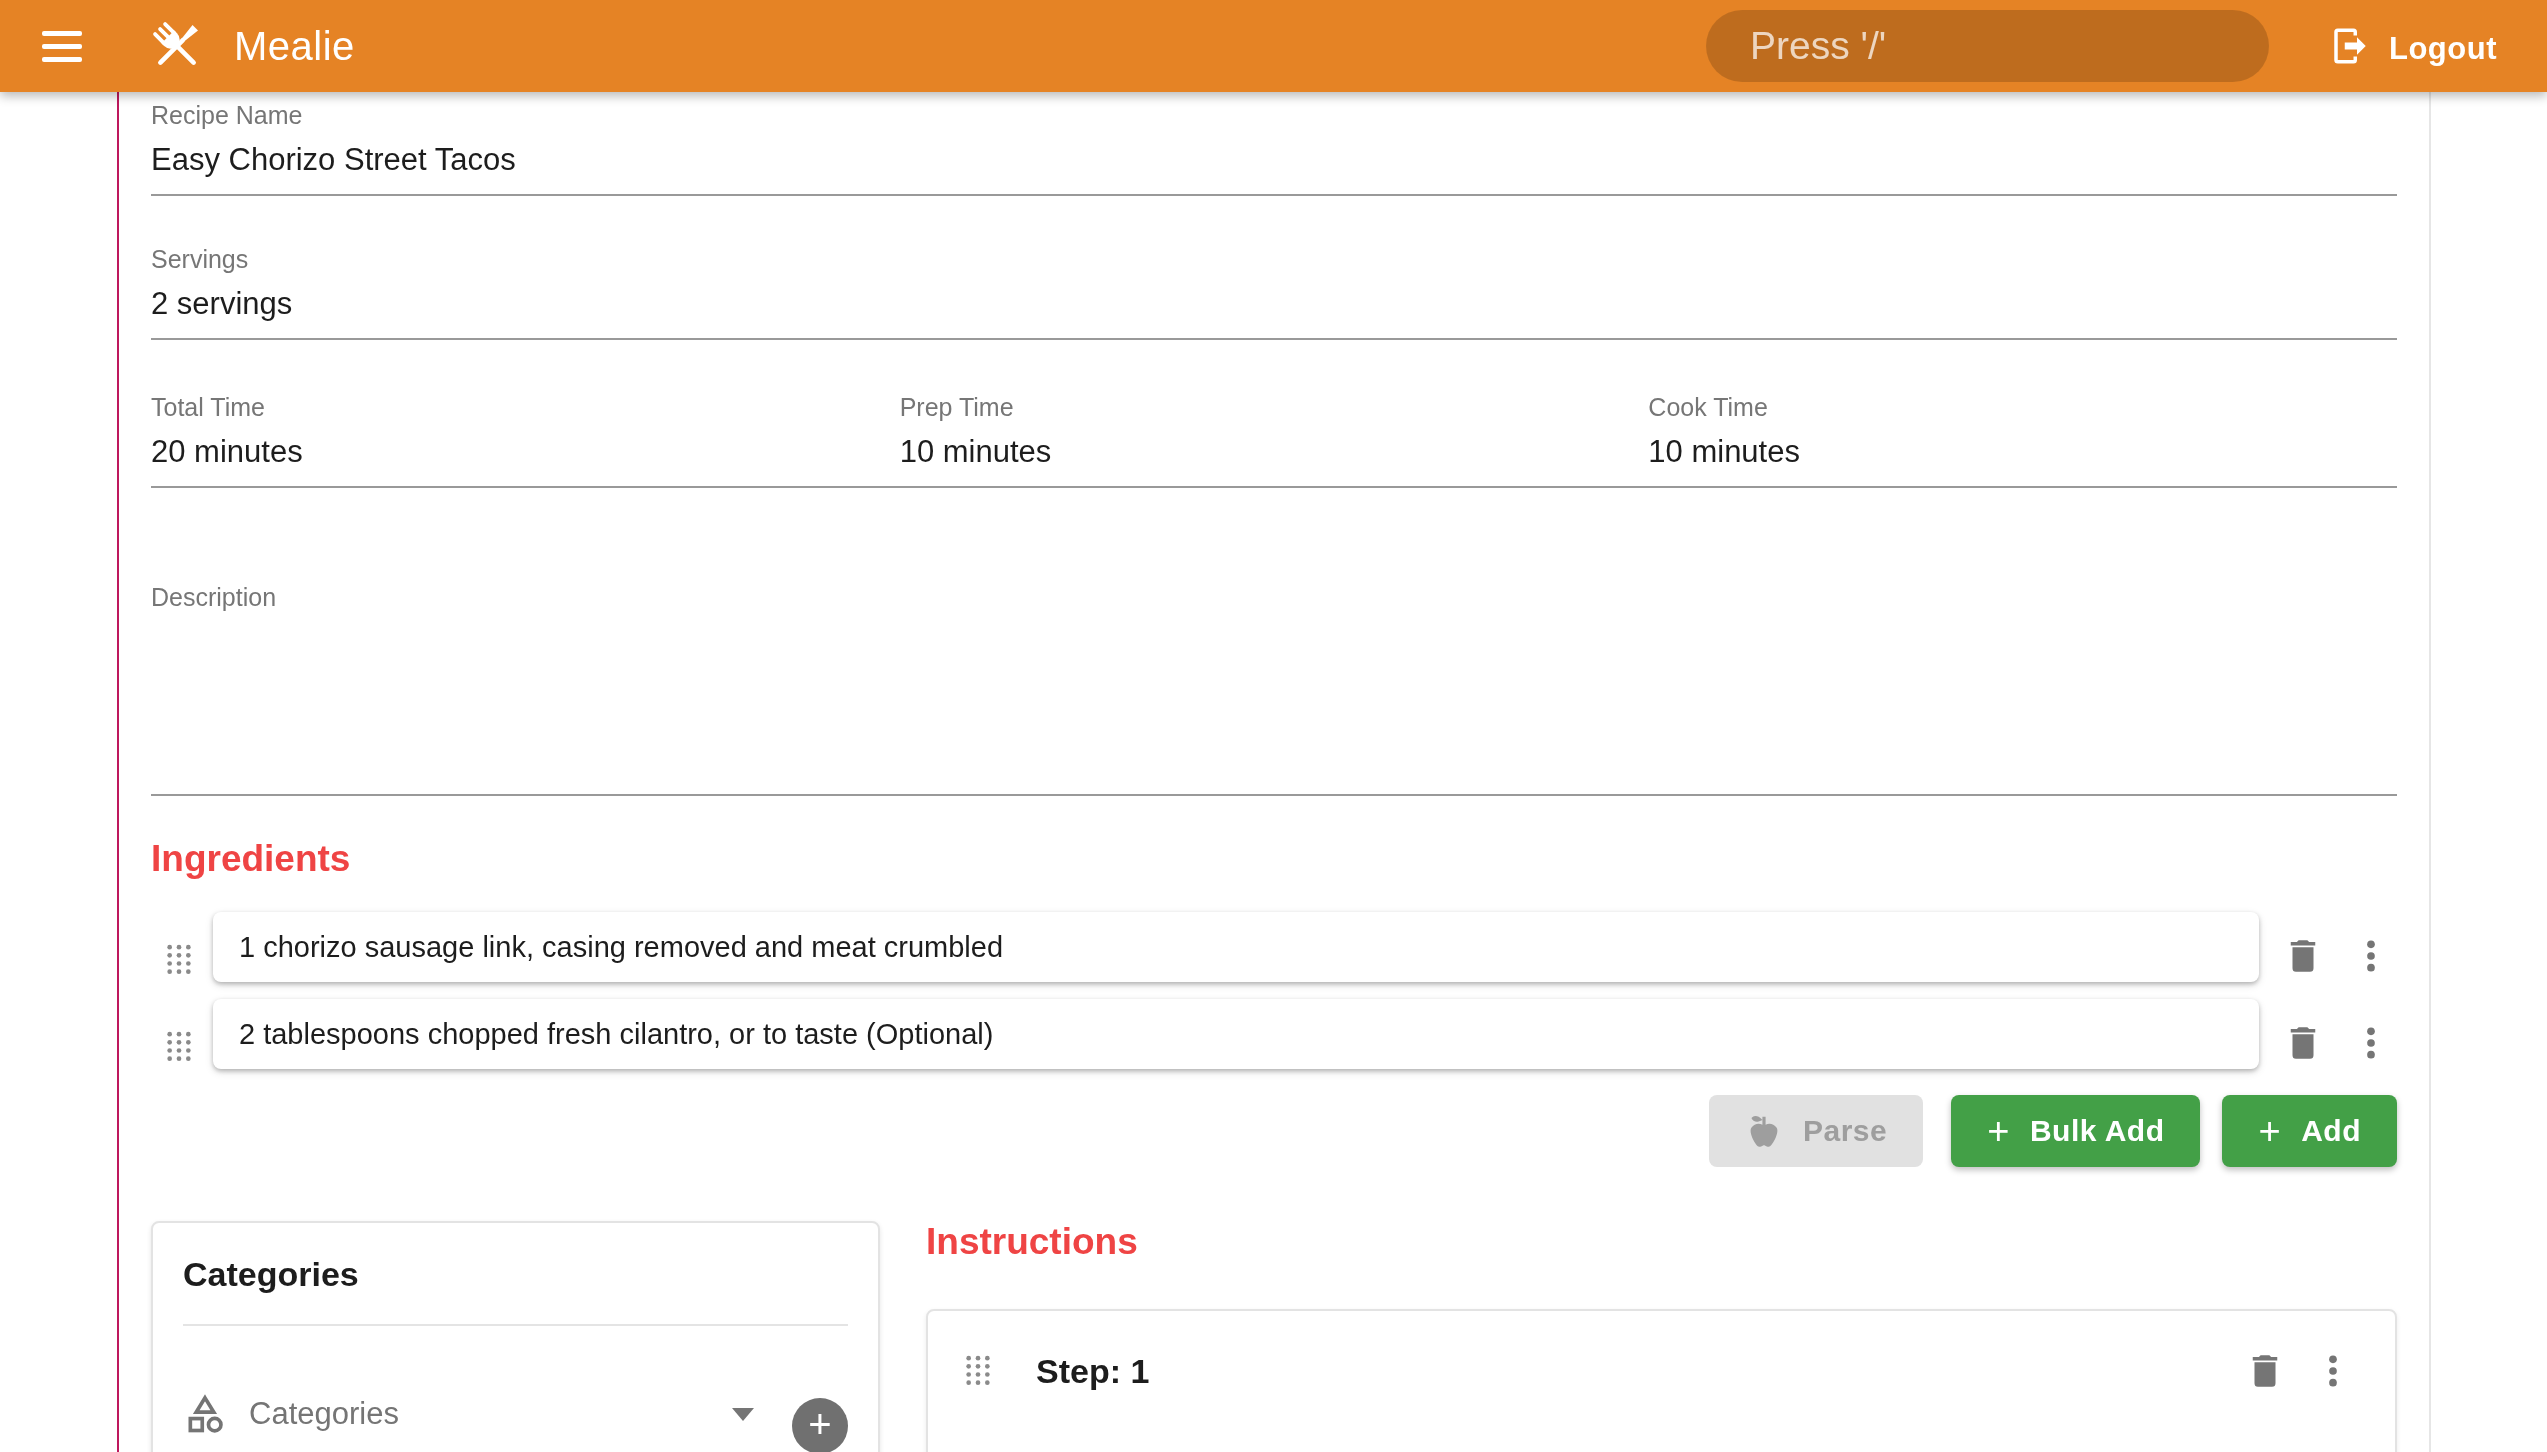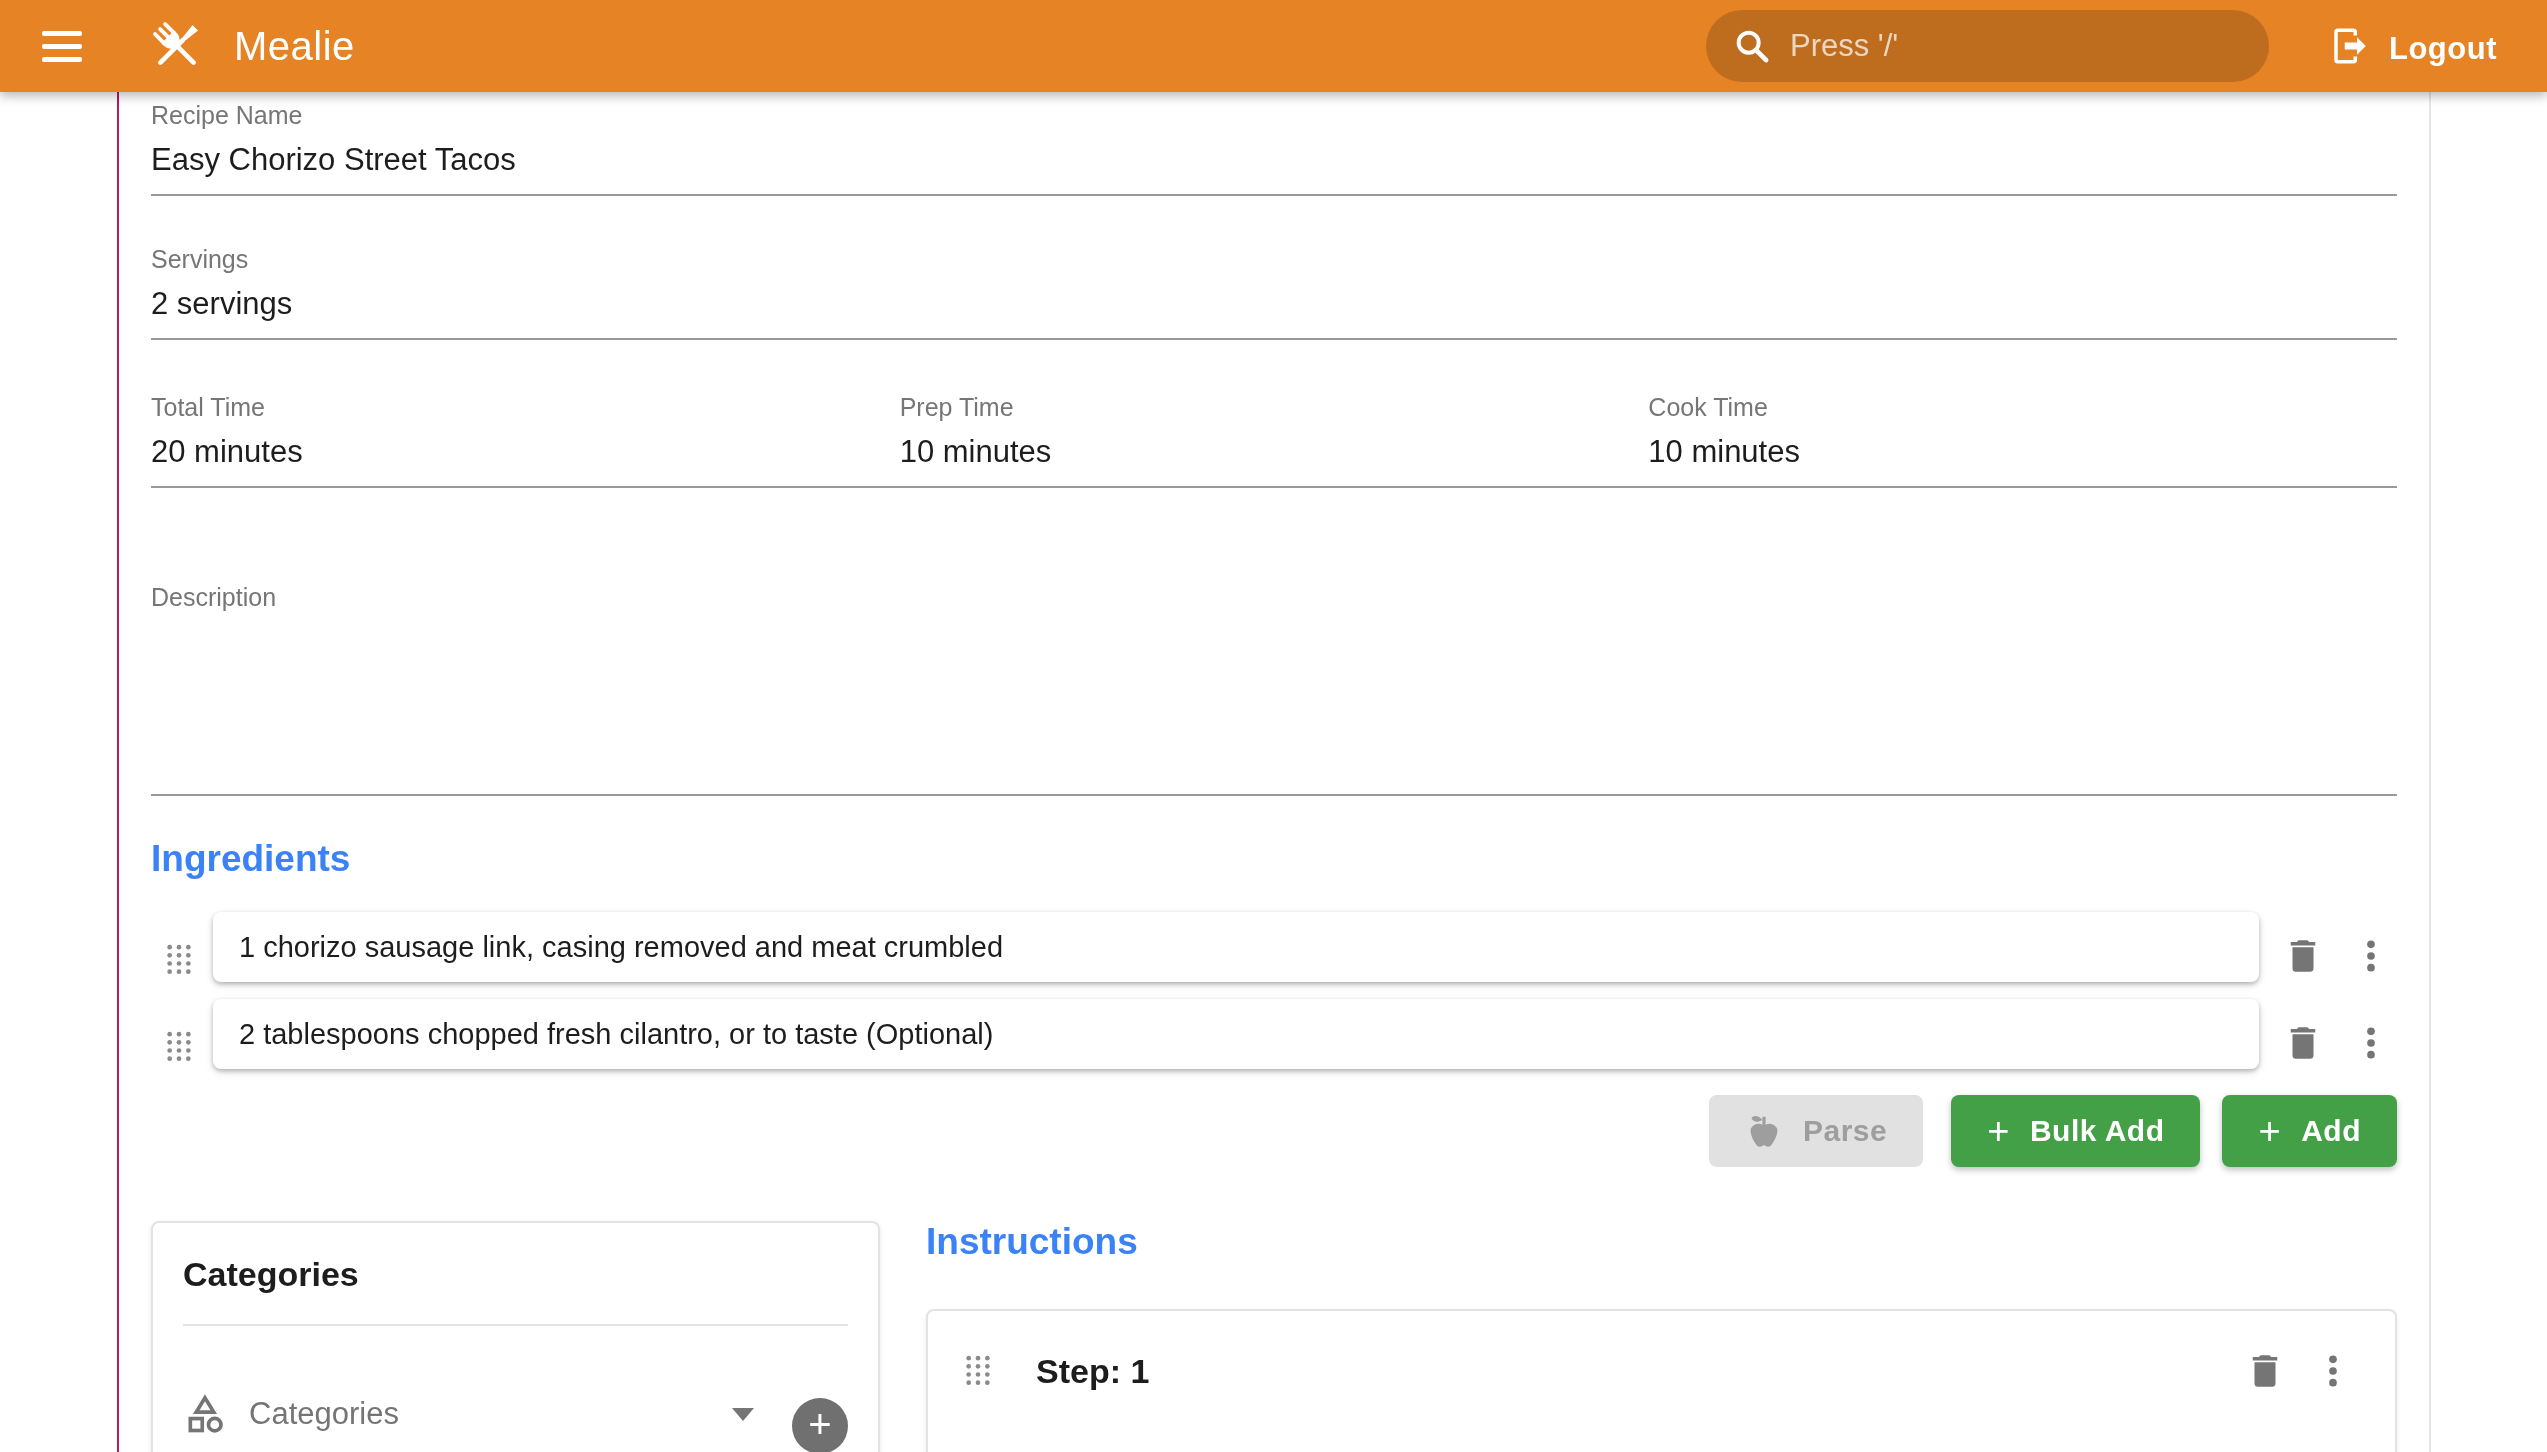--- a/index.html
+++ b/index.html
@@ -12,21 +12,21 @@
             padding:0 36px; box-shadow:0 4px 10px rgba(0,0,0,0.28); z-index:10; }
   .menu-btn { width:64px; height:64px; display:flex; flex-direction:column;
               justify-content:center; gap:8px; cursor:pointer; margin-left:6px; }
   .menu-btn span { display:block; width:40px; height:5px; background:#fff; border-radius:2px; }
   .logo { margin-left:40px; width:62px; height:62px; display:flex; align-items:center; }
   .app-title { color:#fff; font-size:40px; font-weight:500; margin-left:26px; letter-spacing:0.5px; }
   .spacer { flex:1; }
   .searchbar { width:563px; height:72px; border-radius:36px; background:rgba(0,0,0,0.17);
                display:flex; align-items:center; padding:0 26px; margin-right:46px; }
   .searchbar input { flex:1; border:none; outline:none; background:transparent;
-                     font-size:31px; color:#fff; margin-left:18px;
+                     font-size:39px; color:#fff; margin-left:18px;
                      font-family:"Liberation Sans", sans-serif; }
   .searchbar input::placeholder { color:rgba(255,255,255,0.72); }
   .logout-btn { display:flex; align-items:flex-end; gap:18px; color:#fff;
                 font-size:31px; font-weight:bold; cursor:pointer; padding:10px 14px; letter-spacing:0.5px; }
 
   
   .container { position:absolute; left:117px; top:92px; width:2314px; height:1361px;
                background:#fff; border-left:2px solid #be185d; border-right:2px solid #e6e6e6;
                padding:6px 32px 0 32px; }
 
@@ -39,21 +39,21 @@
   .field { border-bottom:2px solid #999; }
   .mt-name { margin-top:2px; }
   .mt-row  { margin-top:48px; }
   .times-grid { display:grid; grid-template-columns:1fr 1fr 1fr; margin-top:52px; }
   .desc-field { margin-top:94px; height:214px; border-bottom:2px solid #999; position:relative; }
   .desc-field textarea { position:absolute; left:0; top:34px; width:100%; height:169px;
                          border:none; outline:none; resize:none; font-size:31px; color:#1d1d1d;
                          font-family:"Liberation Sans", sans-serif; background:transparent; }
 
   
-  .section-heading { font-size:37px; font-weight:bold; color:#3b82f6; }
+  .section-heading { font-size:37px; font-weight:bold; color:#ef4444; }
   .ingredients-heading { margin-top:42px; }
 
   
   .ing-list { margin-top:32px; }
   .ing-row { display:flex; align-items:flex-end; height:70px; margin-bottom:17px; }
   .drag-handle { width:30px; height:44px; margin-left:14px; margin-right:18px; cursor:grab;
                  display:flex; align-items:center; }
   .ing-card { flex:1; height:70px; background:#fff; border-radius:8px;
               box-shadow:0 2px 4px rgba(0,0,0,0.22), 0 3px 8px rgba(0,0,0,0.13);
               display:flex; align-items:center; padding:0 26px; }

